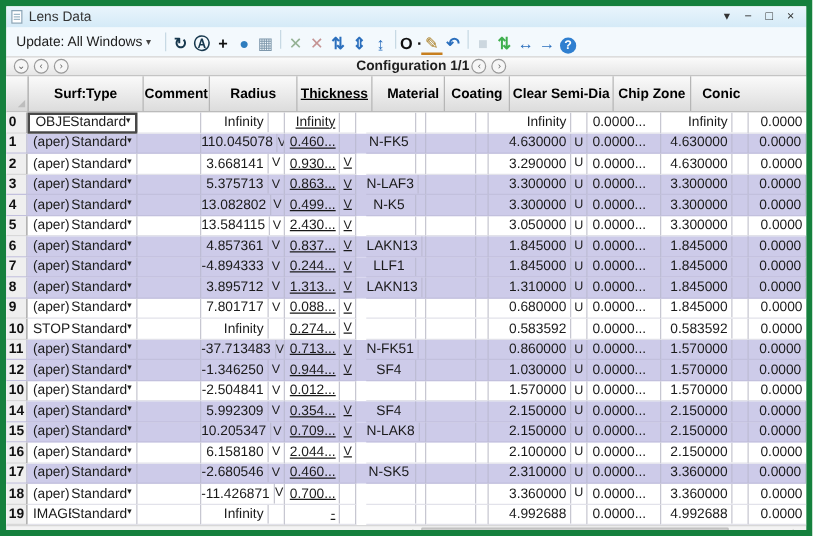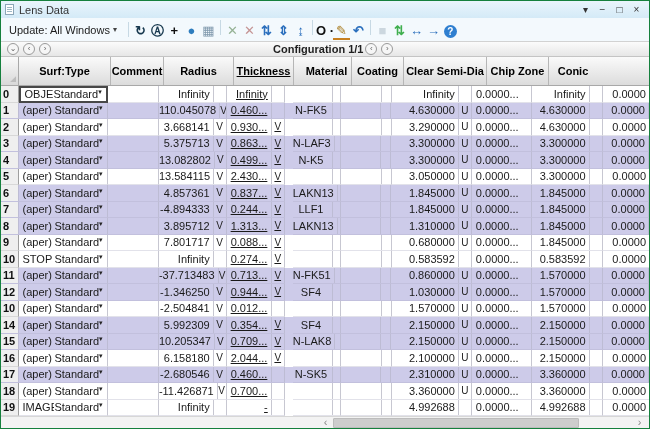--- a/index.html
+++ b/index.html
@@ -1,19 +1,19 @@
 <!DOCTYPE html>
 <html><head>
 <meta charset="utf-8">
 <style>
   * { margin:0; padding:0; box-sizing:border-box; }
   html,body { background:#fff; }
   .window {
     width:650px; height:429px;
-    border:1px solid #15803d;
+    border:5px solid #15803d;
     background:#fff;
     font-family:"Liberation Sans", sans-serif;
     position:relative; overflow:hidden;
   }
   
   .titlebar {
     height:17px; background:linear-gradient(#e9f5fc,#d4eaf7);
     display:flex; align-items:center; padding:0 4px;
     font-size:11px; color:#333;
   }
@@ -49,21 +49,21 @@
     display:flex; align-items:center; padding-left:4px;
     font-size:11px; font-weight:bold; color:#1f1f1f; position:relative;
   }
   .circle-btn {
     width:12px; height:12px; border-radius:50%;
     border:1px solid #9a9a9a; background:#f6f6f6;
     font-size:8px; line-height:10px; text-align:center; color:#666;
     font-weight:normal; margin:0 2px; display:inline-block;
   }
   .props-label { margin:0 4px 0 3px; }
-  .config-group { position:absolute; left:272px; display:flex; align-items:flex-start; }
+  .config-group { position:absolute; left:280px; display:flex; align-items:flex-start; }
   
   .table { background:#fff; }
   .thead { display:flex; height:29px; background:linear-gradient(#fafafa,#dcdcdc); border-bottom:1px solid #a8a8a8; font-size:11px; font-weight:bold; color:#000; }
   .th { border-right:1px solid #b6b6b6; display:flex; align-items:center; justify-content:center; overflow:hidden; white-space:nowrap; }
   .corner { width:18px; background:linear-gradient(#fafafa,#d8d8d8); border-right:1px solid #a8a8a8; color:#bdbdbd; font-size:7px; justify-content:flex-end; align-items:flex-end; padding:2px; display:flex; }
   .row { display:flex; height:16.5px; font-size:11px; color:#1a1a1a; background:#fff; white-space:nowrap; }
   .row.shaded { background:#cdcbe9; }
   .c { border-right:1px solid #c7c7d1; border-bottom:1px solid #e2e2ea; display:flex; align-items:center; overflow:hidden; height:100%; }
   .row.shaded .c { border-bottom:1px solid #c2c0dd; border-right:1px solid #bdbcd4; }
   .num { width:18px; background:#efefef; border-right:1px solid #9f9f9f; border-bottom:1px solid #d8d8d8; font-weight:bold; color:#111; padding-left:2px; }

